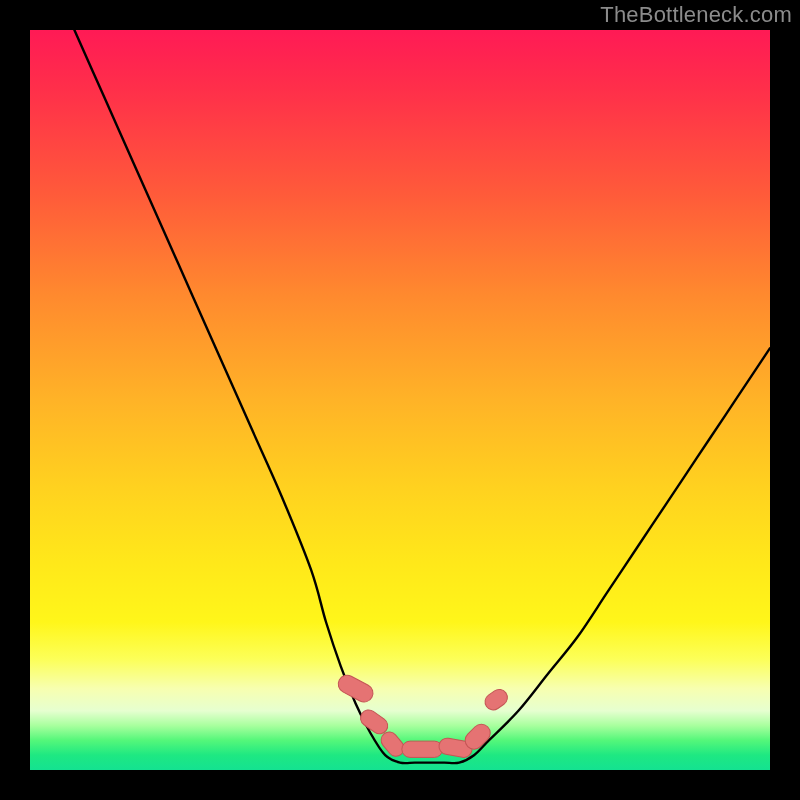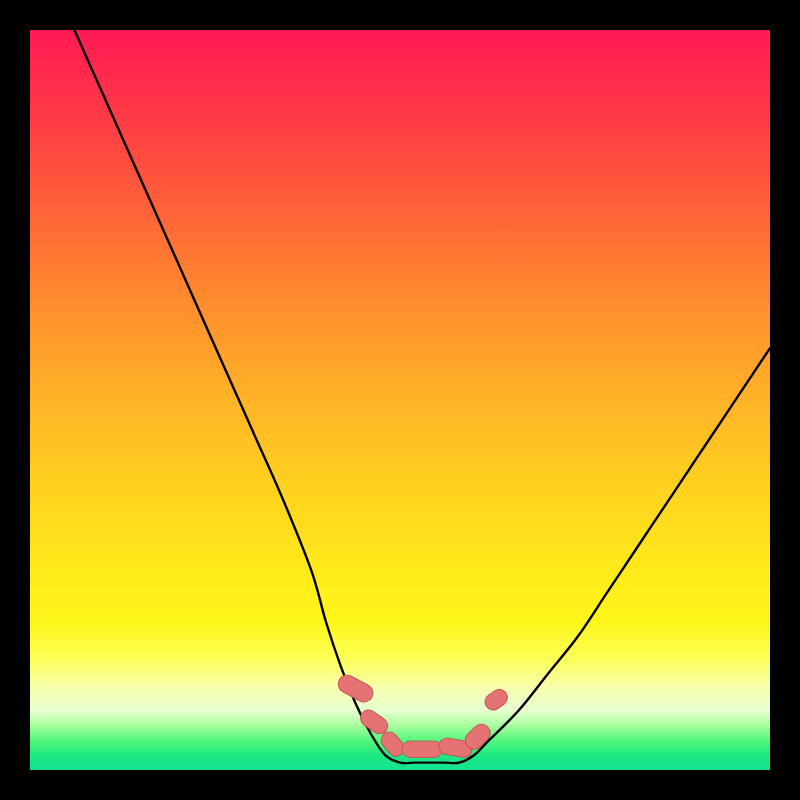--- a/index.html
+++ b/index.html
@@ -75,13 +75,14 @@
           <rect x="316.72" y="640.10" width="17.76" height="37.00" rx="8.88" ry="8.88" fill="#e57373" stroke="#c45555" stroke-width="1" transform="rotate(-62 325.60 658.60)"></rect>
           <rect x="335.96" y="677.10" width="16.28" height="29.60" rx="8.14" ry="8.14" fill="#e57373" stroke="#c45555" stroke-width="1" transform="rotate(-55 344.10 691.90)"></rect>
           <rect x="354.46" y="700.78" width="16.28" height="26.64" rx="8.14" ry="8.14" fill="#e57373" stroke="#c45555" stroke-width="1" transform="rotate(-40 362.60 714.10)"></rect>
           <rect x="371.85" y="711.14" width="40.70" height="16.28" rx="8.14" ry="8.14" fill="#e57373" stroke="#c45555" stroke-width="1" transform="rotate(0 392.20 719.28)"></rect>
           <rect x="408.85" y="709.66" width="33.30" height="16.28" rx="8.14" ry="8.14" fill="#e57373" stroke="#c45555" stroke-width="1" transform="rotate(10 425.50 717.80)"></rect>
           <rect x="438.82" y="692.64" width="17.76" height="28.12" rx="8.88" ry="8.88" fill="#e57373" stroke="#c45555" stroke-width="1" transform="rotate(45 447.70 706.70)"></rect>
           <rect x="458.06" y="657.86" width="16.28" height="23.68" rx="8.14" ry="8.14" fill="#e57373" stroke="#c45555" stroke-width="1" transform="rotate(55 466.20 669.70)"></rect>
         </g>
     </svg>
   </div>
+  <div class="watermark">TheBottleneck.com</div>
 </div>
 
 </body></html>

